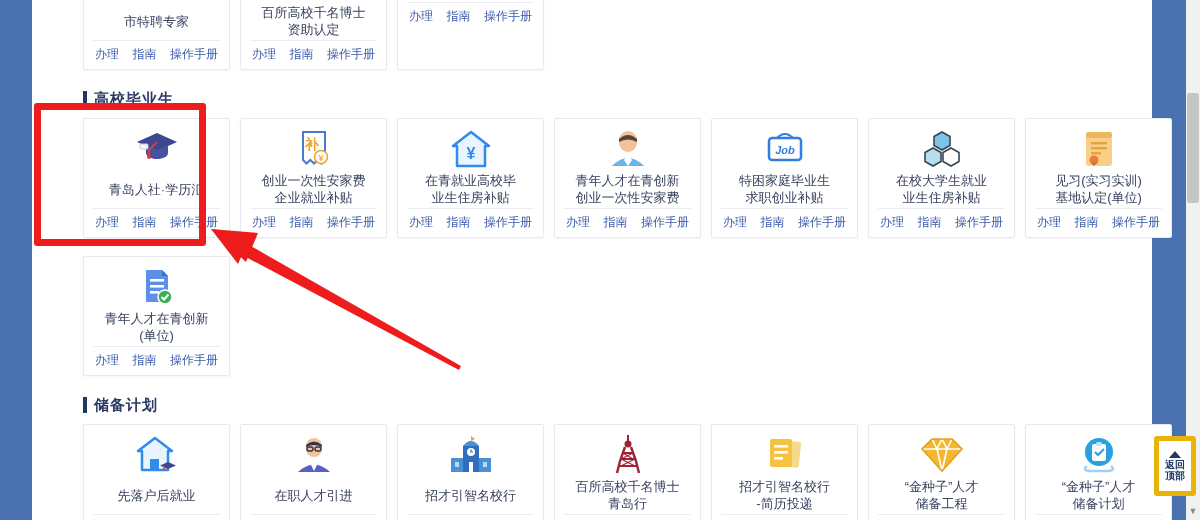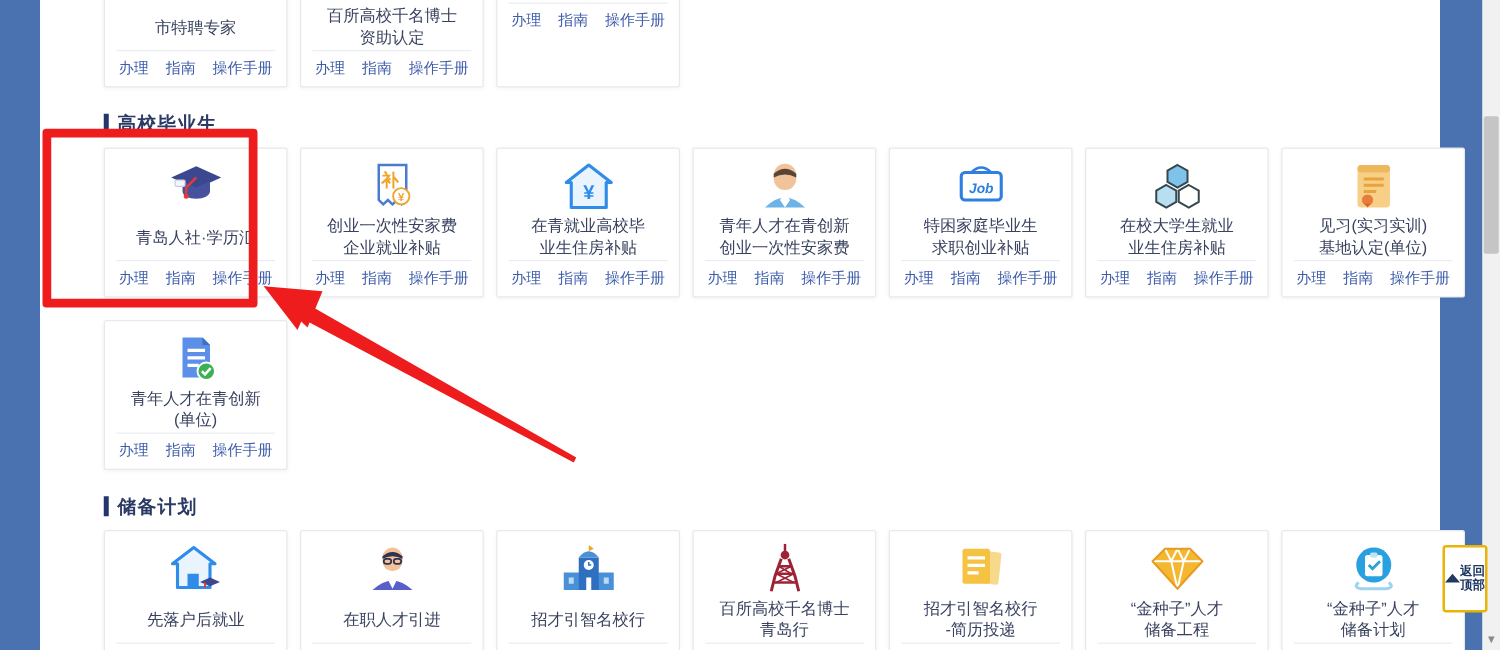--- a/index.html
+++ b/index.html
@@ -42,22 +42,22 @@
   .top-row .card{margin-top:-50px;}
   
   .highlight-box{
     position:absolute;left:34px;top:103px;width:172px;height:143px;box-sizing:border-box;
     border:7px solid #ee1c1c;border-radius:3px;pointer-events:none;z-index:20;
   }
   .annotation-arrow{position:absolute;left:0;top:0;width:1200px;height:520px;pointer-events:none;z-index:21;}
   
   .back-to-top{
     position:absolute;left:1154px;top:436px;width:32px;height:50px;background:#fff;
-    border:2px solid #eab308;border-radius:3px;display:flex;
-    align-items:center;justify-content:center;cursor:pointer;z-index:10;
+    border:5px solid #eab308;border-radius:3px;display:flex;flex-direction:column;
+    align-items:center;justify-content:center;cursor:pointer;z-index:10;font-family:Liberation Mono, monospace;
   }
   .back-to-top .tri{width:0;height:0;border-left:6px solid transparent;border-right:6px solid transparent;
     border-bottom:7px solid #1f3864;margin-bottom:2px;}
   .back-to-top .btt-label{font-size:10px;font-weight:bold;color:#1f3864;line-height:11px;
     text-align:center;white-space:pre-line;}
   .icon-svg{display:block;}
 </style>
 </head>
 <body>
 

